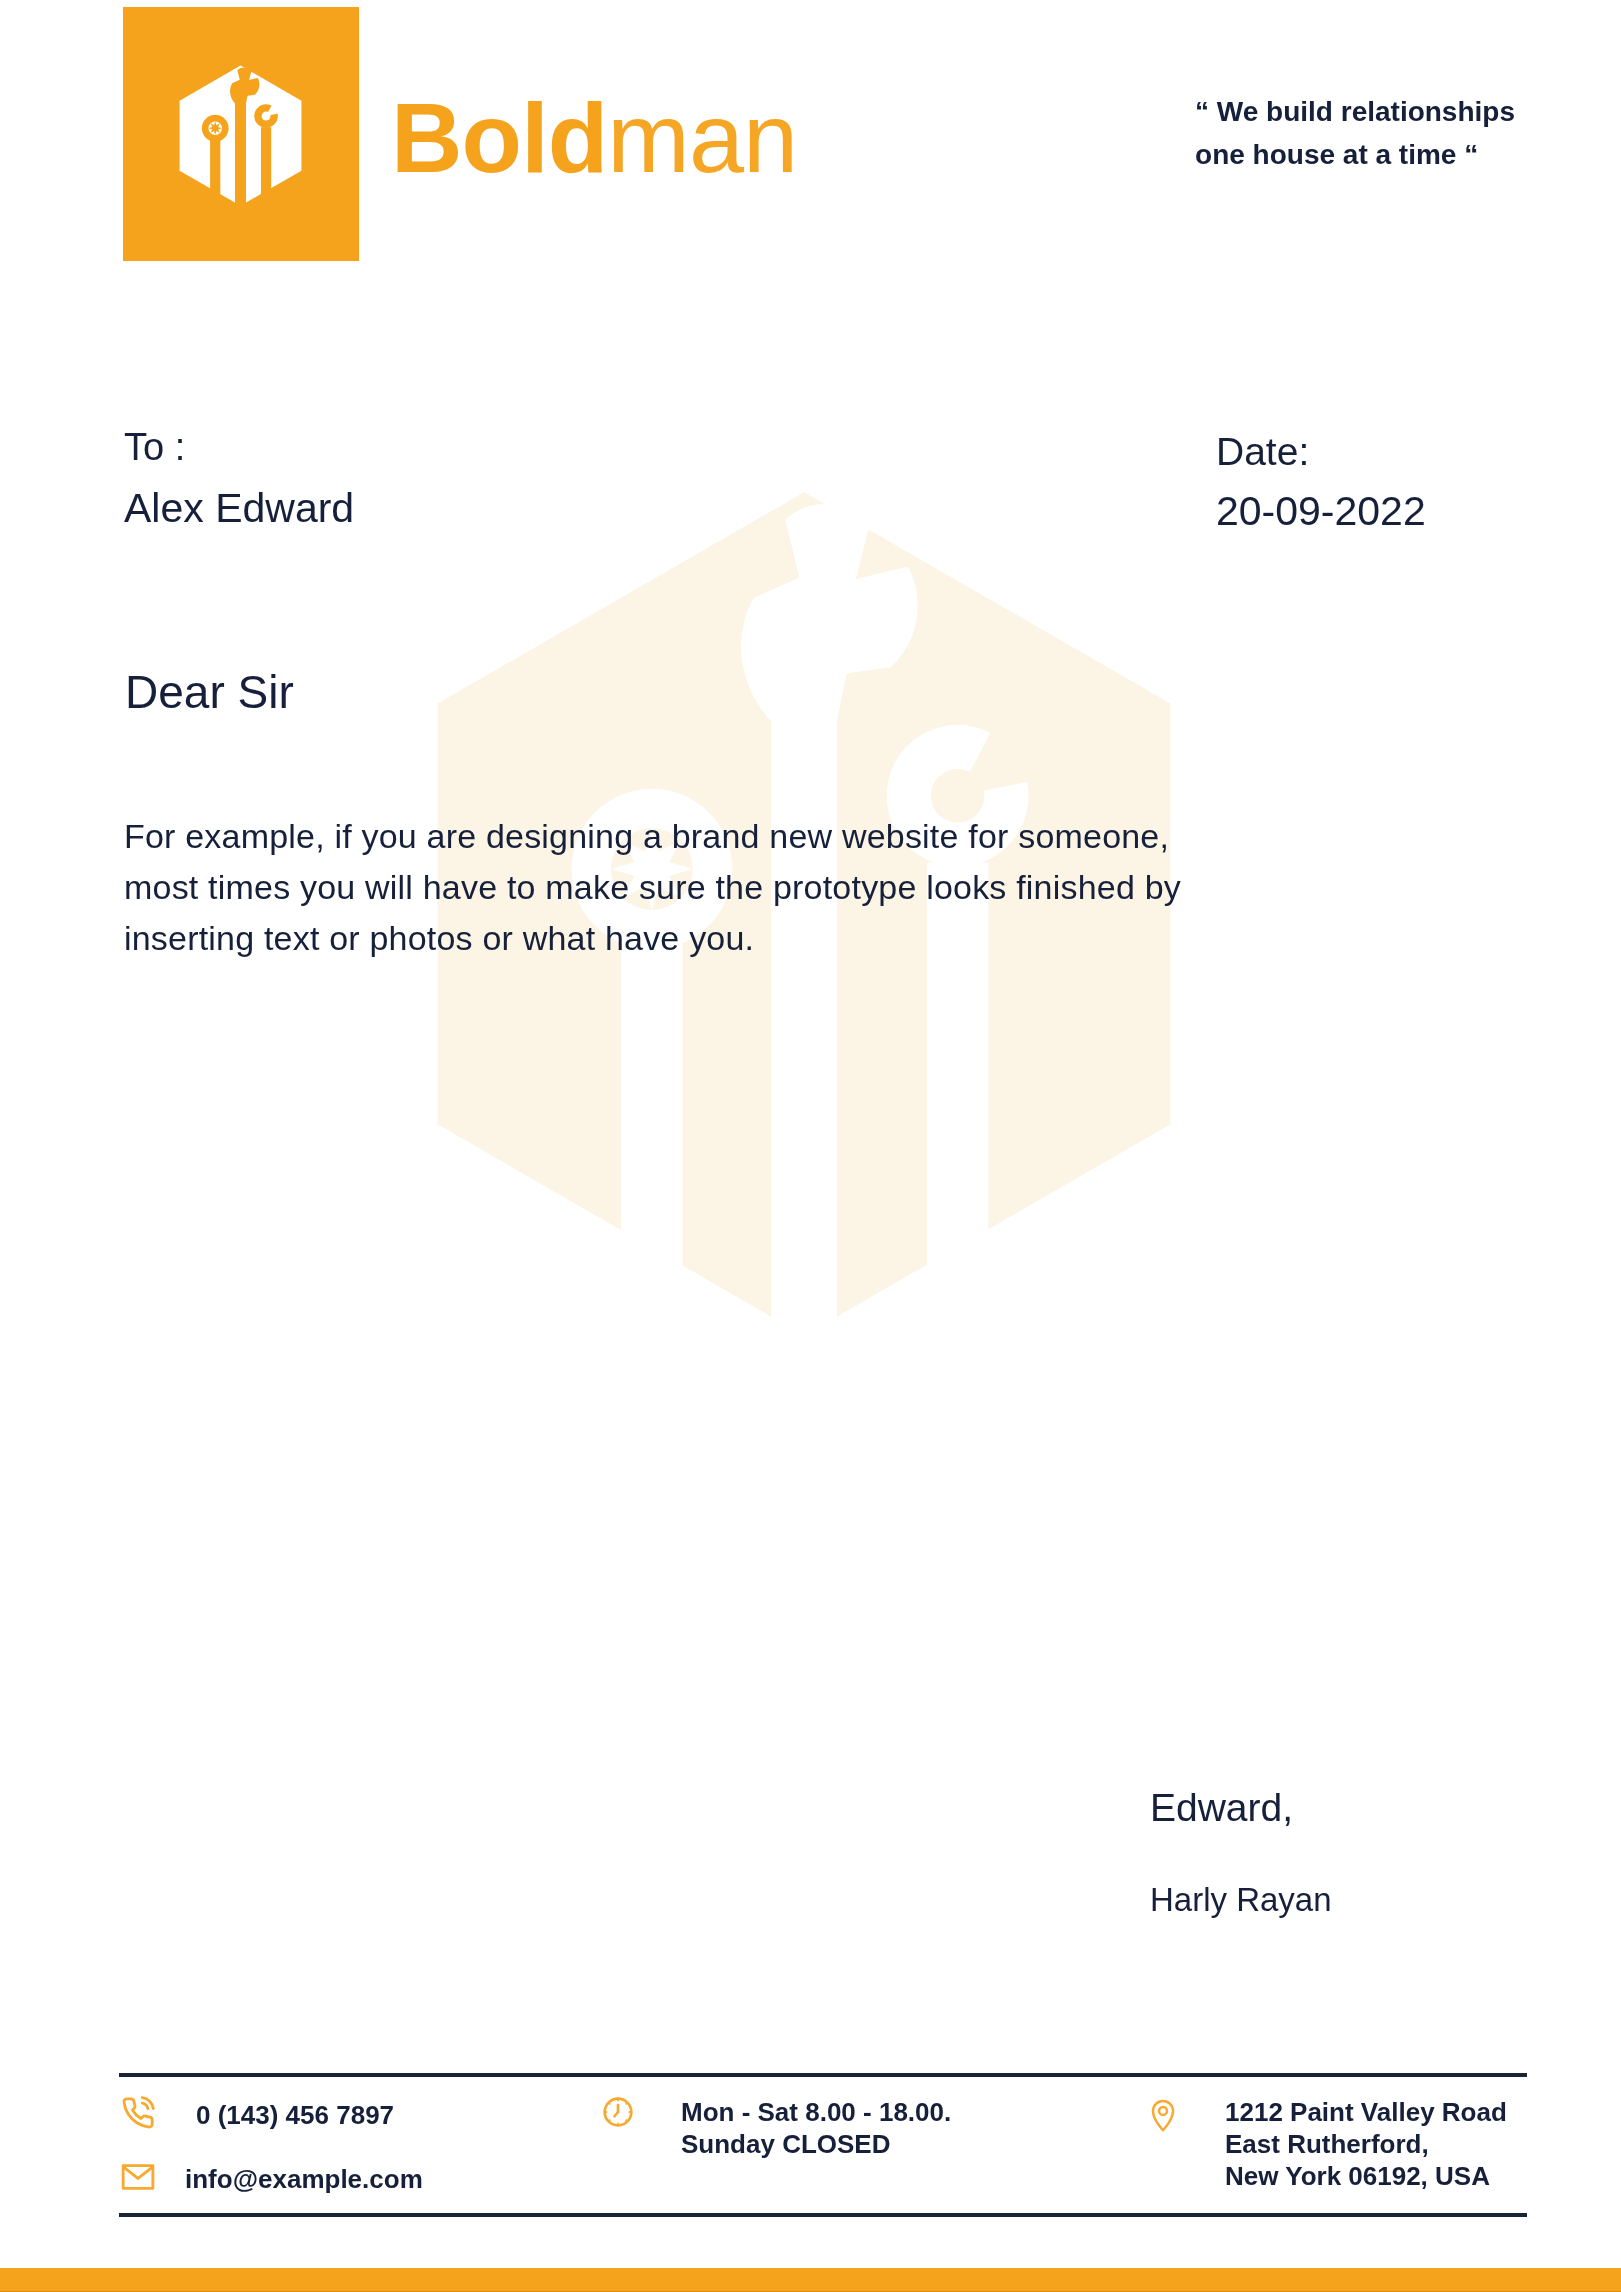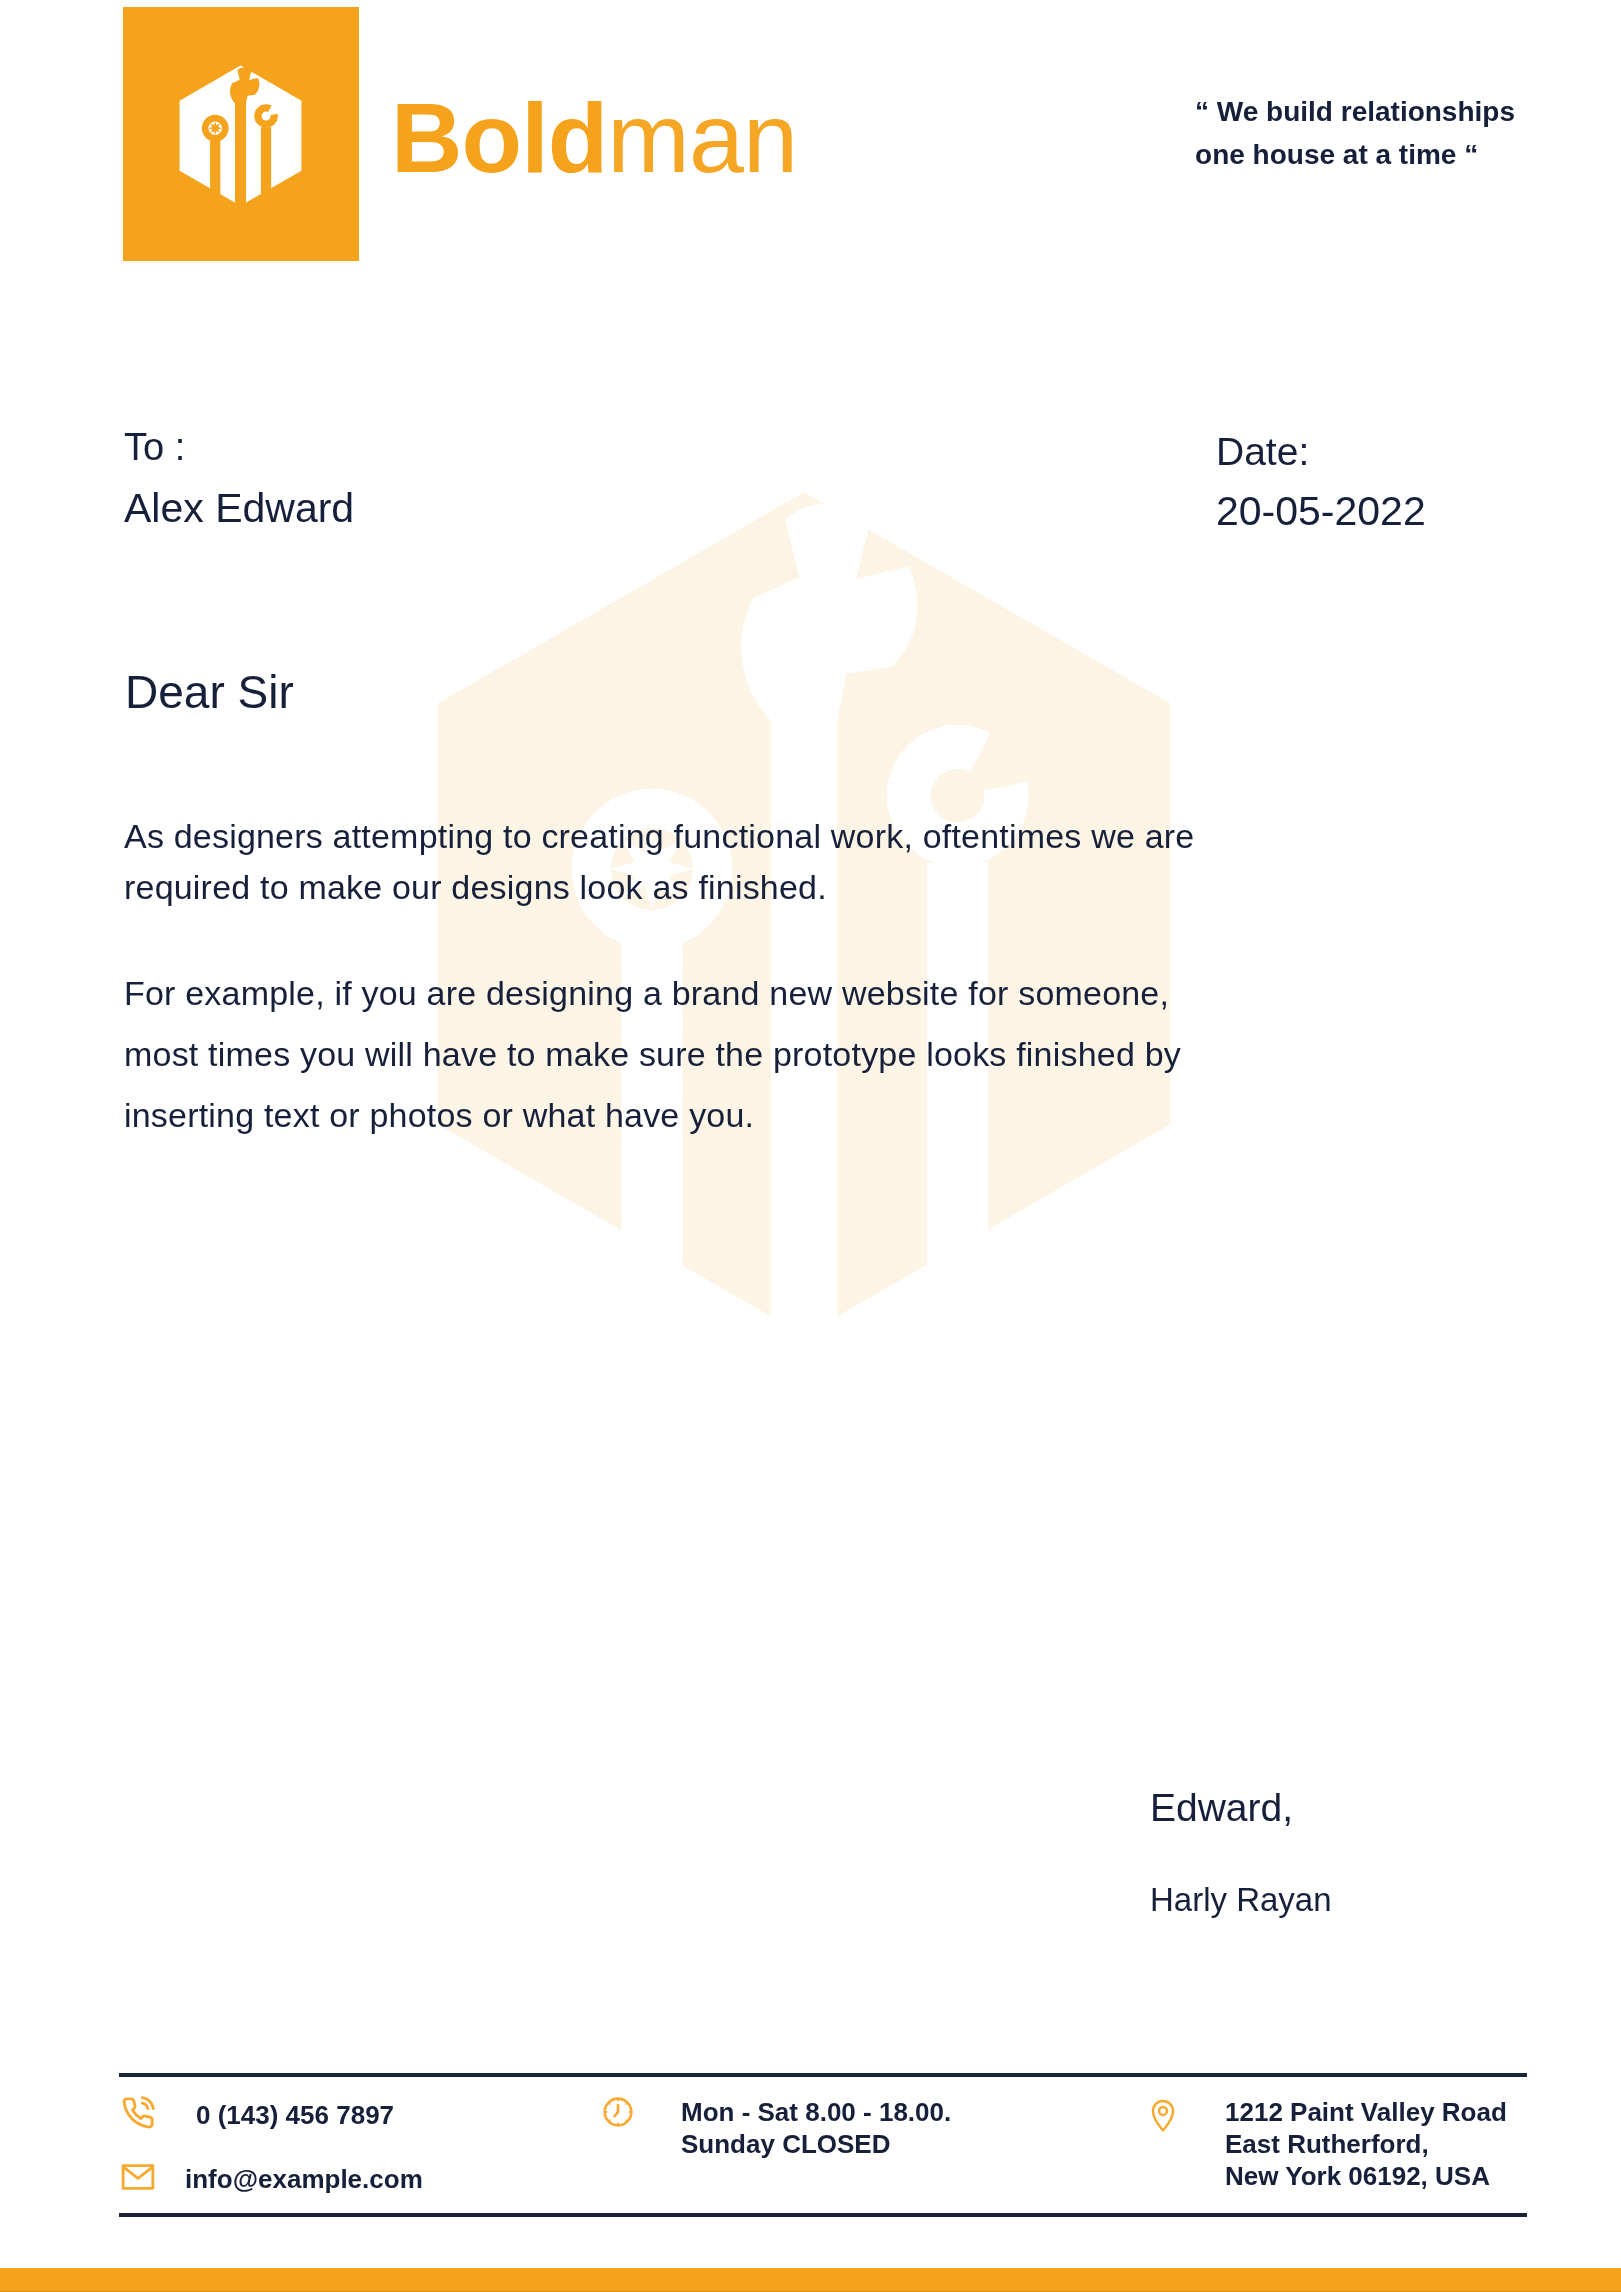--- a/index.html
+++ b/index.html
@@ -126,27 +126,25 @@
     <div>one house at a time “</div>
   </div>
 </header>
 
 <section class="to-block">
   <div class="to-label">To :</div>
   <div class="to-name">Alex Edward</div>
 </section>
 <section class="date-block">
   <div class="date-label">Date:</div>
-  <div class="date-value">20-05-2022</div>
+  <div class="date-value">20-09-2022</div>
 </section>
 
 <div class="salutation">Dear Sir</div>
 <section class="letter-body">
-  <p>As designers attempting to creating functional work, oftentimes we are
-required to make our designs look as finished.</p>
   <p>For example, if you are designing a brand new website for someone,
 most times you will have to make sure the prototype looks finished by
 inserting text or photos or what have you.</p>
 </section>
 
 <section class="signature">
   <div class="closing">Edward,</div>
   <div class="signer">Harly Rayan</div>
 </section>
 

